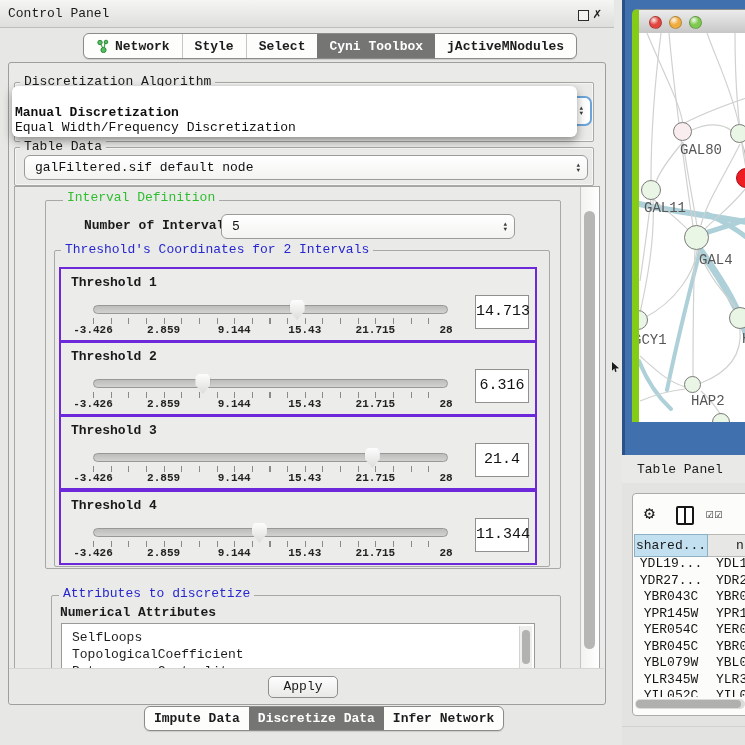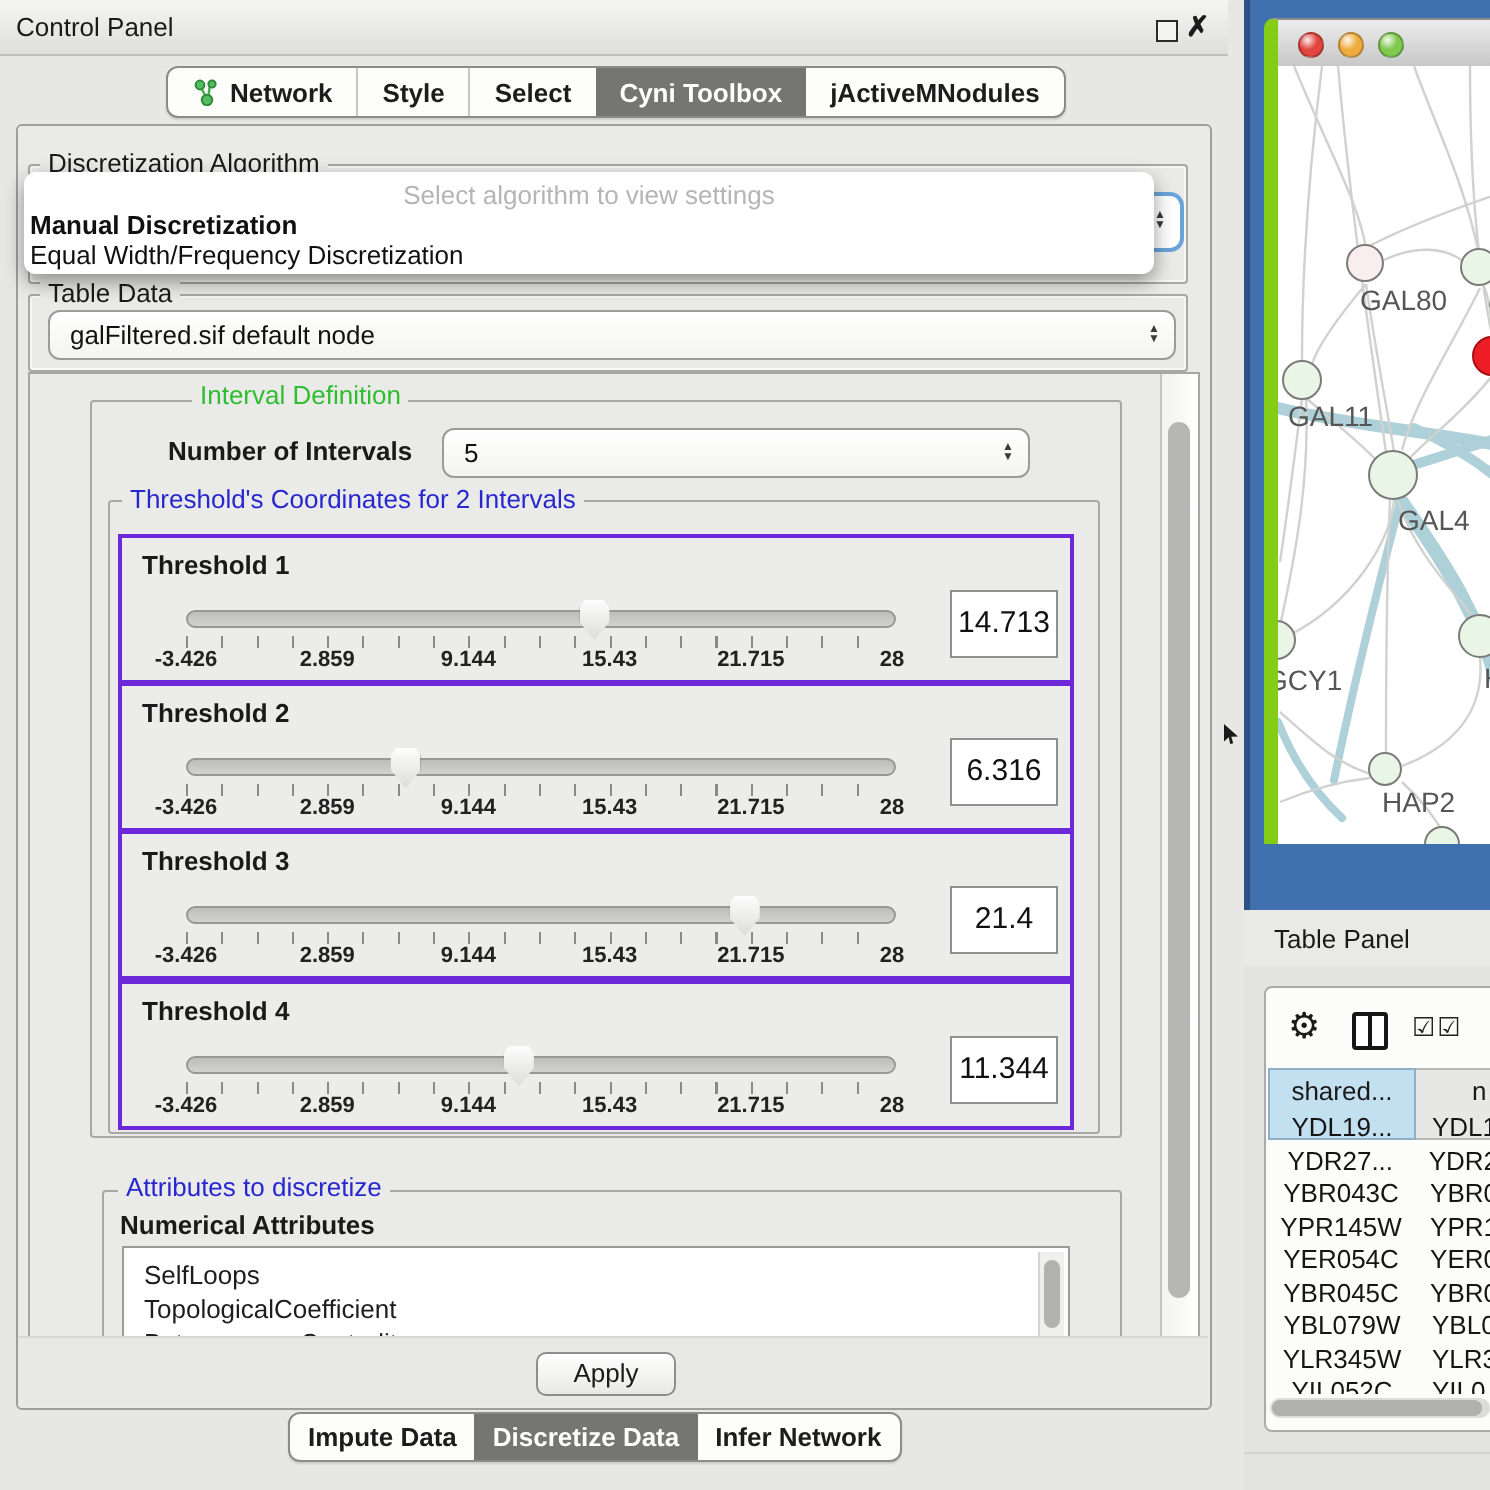--- a/index.html
+++ b/index.html
@@ -1,17 +1,17 @@
 <!DOCTYPE html>
 <html><head>
 <meta charset="utf-8">
 <style>
   html,body{margin:0;padding:0;background:#cfcfcd;}
   #root{position:relative;width:745px;height:745px;overflow:hidden;background:#e7e7e5;
-        font-family:Liberation Sans, sans-serif;color:#1a1a1a;font-size:13px;}
+        font-family:Liberation Mono, monospace;color:#1a1a1a;font-size:13px;}
   .abs{position:absolute;}
 
   
   .cp-titlebar{left:0;top:0;width:614px;height:27px;background:linear-gradient(#f5f5f3,#dededc);
                border-bottom:1px solid #bdbdbb;}
   .cp-title{left:8px;top:6px;font-size:13px;color:#1a1a1a;}
   .float-ic{left:578px;top:10px;width:9px;height:9px;border:1.5px solid #2b2b2b;background:#f4f4f2;}
   .close-ic{left:593px;top:5px;font-size:14px;font-weight:bold;color:#1b1b1b;}
 
   .tabbar{display:flex;align-items:stretch;background:#fdfdfc;border:1px solid #8b8b89;
@@ -98,21 +98,21 @@
   
   .tp-header{left:622px;top:455px;width:123px;height:28px;background:#e9e9e7;}
   .tp-title{left:15px;top:7px;font-size:13px;text-align:center;}
   .tp-body{left:622px;top:483px;width:123px;height:262px;background:#e3e3e1;}
   .tp-panel{position:absolute;left:10px;top:10px;width:116px;height:221px;background:#fcfcfa;
             border:1px solid #ababab;border-radius:4px 0 0 4px;overflow:hidden;}
   .gear{position:absolute;left:11px;top:8px;font-size:18px;color:#1a1a1a;}
   .split-ic{position:absolute;left:43px;top:12px;width:14px;height:15px;background:#fff;border:2px solid #161616;border-radius:2px;}
   .split-ic::after{content:"";position:absolute;left:6px;top:0;width:2px;height:15px;background:#161616;}
   .checks{position:absolute;left:73px;top:12px;font-size:13px;color:#222;letter-spacing:1px;white-space:nowrap;}
-  .col-h{position:absolute;top:40px;height:36px;line-height:21px;font-size:13px;box-sizing:border-box;}
+  .col-h{position:absolute;top:40px;height:23px;line-height:21px;font-size:13px;box-sizing:border-box;}
   .col1-h{left:1px;width:74px;background:#c2e0f0;border:1px solid #8fb0c2;text-align:center;}
   .col2-h{left:75px;width:60px;background:#e7e7e5;border-top:1px solid #b8b8b6;border-bottom:1px solid #b8b8b6;padding-left:28px;}
   .tp-rows{position:absolute;left:1px;top:62px;width:115px;height:141px;overflow:hidden;}
   .tp-row{display:flex;height:16.5px;line-height:16.5px;font-size:13px;color:#151515;}
   .c1{width:74px;text-align:center;white-space:nowrap;}
   .c2{padding-left:8px;white-space:nowrap;}
   .hscroll{position:absolute;left:2px;top:205px;width:110px;height:10px;background:#dcdcda;border-radius:5px;}
   .hthumb{position:absolute;left:1px;top:1px;width:105px;height:8px;background:#b0b0ae;border-radius:4px;}
   .tp-bottom-line{left:622px;top:726px;width:123px;height:1px;background:#d2d2d0;}
 
@@ -160,39 +160,38 @@
   <div class="abs groupbox" style="left:14px;top:82px;width:578px;height:58px;"></div>
   <span class="abs gb-title" style="left:20px;top:75px;">Discretization Algorithm</span>
   <div class="abs combo algo-combo">
     <span class="stepper">
       <span>▲</span>
         <span>▼</span>
     </span>
   </div>
 
   <div class="abs popup">
-    <span class="abs popup-hint">Select algorithm to view settings</span>
     <span class="abs popup-opt1">Manual Discretization</span>
     <span class="abs popup-opt2">Equal Width/Frequency Discretization</span>
   </div>
 
   <div class="abs groupbox" style="left:14px;top:147px;width:578px;height:37px;"></div>
   <span class="abs gb-title" style="left:20px;top:140px;">Table Data</span>
   <div class="abs combo" style="left:24px;top:155px;width:562px;height:23px;">
     <span class="combo-text">galFiltered.sif default node</span>
     <span class="stepper">
       <span>▲</span>
         <span>▼</span>
     </span>
   </div>
 
   <div class="abs scrollpane">
 
     <div class="abs groupbox" style="left:30px;top:13px;width:514px;height:367px;box-shadow:none;"></div>
-    <span class="abs gb-title gb-green" style="left:48px;top:4px;margin-left:33px;">Interval Definition</span>
+    <span class="abs gb-title gb-green" style="left:48px;top:4px;">Interval Definition</span>
 
     <span class="abs" style="left:69px;top:31px;font-weight:bold;">Number of Intervals</span>
     <div class="abs combo" style="left:206px;top:27px;width:292px;height:23px;">
       <span class="combo-text">5</span>
       <span class="stepper">
         <span>▲</span>
           <span>▼</span>
       </span>
     </div>
 

